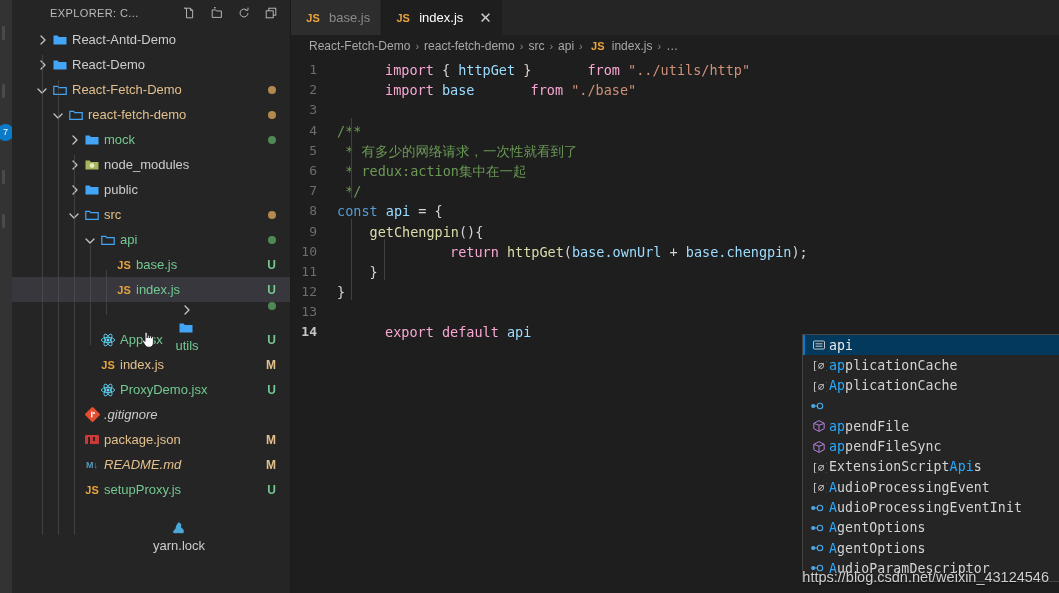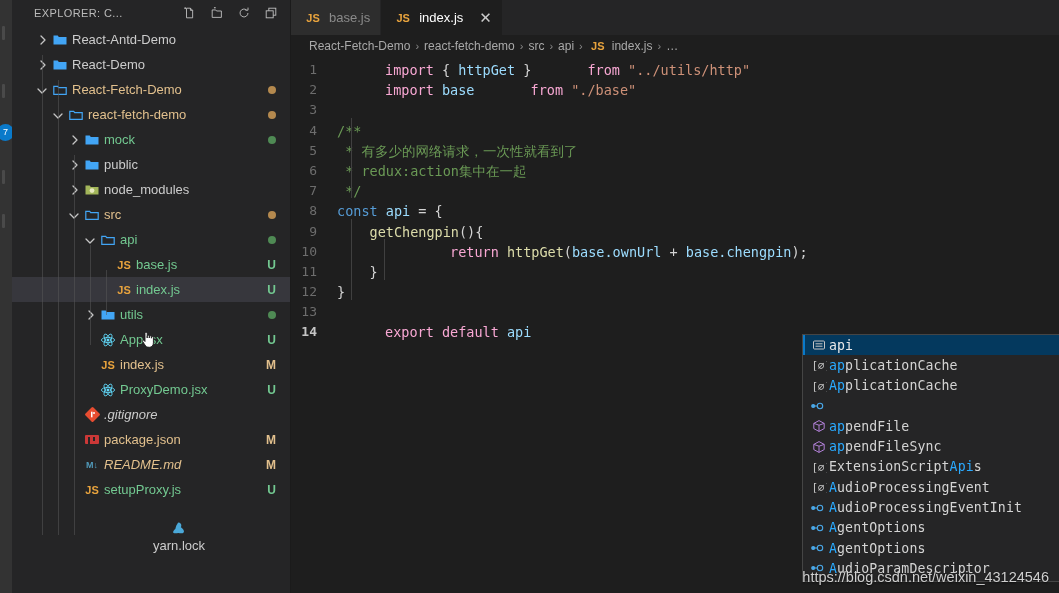--- a/index.html
+++ b/index.html
@@ -30,21 +30,21 @@
   
   .sidebar {
     width: 279px; flex: 0 0 279px; height: 593px;
     background: #252526;
     position: relative;
     border-right: 1px solid #1b1b1b;
   }
   .sb-header {
     height: 25px; display: flex; align-items: center;
     padding: 0 6px 0 22px; color: #bbbbbb;
-    font-size: 11px; letter-spacing: .4px;
+    font-size: 11px; letter-spacing: .4px; margin-left: 16px;
   }
   .sb-title { white-space: nowrap; overflow: hidden; text-transform: uppercase; }
   .sb-actions { margin-left: auto; display: flex; gap: 13px; padding-right: 6px; }
   .sb-actions svg { display: block; }
 
   .tree { position: relative; padding-top: 2px; }
   .row {
     position: relative; height: 25px; display: flex; align-items: center;
     font-size: 13px; color: #cccccc; white-space: nowrap; cursor: pointer;
   }
@@ -254,38 +254,38 @@
           <span class="dot" style="background: rgb(79, 138, 84);"></span>
         </div>
         <div class="row" style="padding-left: 54px;">
           <span class="twisty">
             <svg width="14" height="14" viewBox="0 0 14 14" fill="none" stroke="#c5c5c5" stroke-width="1.3" stroke-linecap="round" stroke-linejoin="round">
               <path d="M6 3 L10 7 L6 11"></path>
             </svg>
           </span>
           <span class="ficon">
             <svg width="16" height="16" viewBox="0 0 16 16">
-              <path d="M1.5 3.6h4.2l1.1 1.3h7.7v7.6H1.5z" fill="#42a5f5"></path>
-            </svg>
-          </span>
-          <span class="label" style="color: rgb(204, 204, 204);">public</span>
-        </div>
-        <div class="row" style="padding-left: 54px;">
-          <span class="twisty">
-            <svg width="14" height="14" viewBox="0 0 14 14" fill="none" stroke="#c5c5c5" stroke-width="1.3" stroke-linecap="round" stroke-linejoin="round">
-              <path d="M6 3 L10 7 L6 11"></path>
-            </svg>
-          </span>
-          <span class="ficon">
-            <svg width="16" height="16" viewBox="0 0 16 16">
               <path d="M1.5 3.6h4.2l1.1 1.3h7.7v7.6H1.5z" fill="#a3b65a"></path>
               <circle cx="8" cy="8.6" r="2.4" fill="#e8e8c0"></circle>
             </svg>
           </span>
           <span class="label" style="color: rgb(204, 204, 204);">node_modules</span>
+        </div>
+        <div class="row" style="padding-left: 54px;">
+          <span class="twisty">
+            <svg width="14" height="14" viewBox="0 0 14 14" fill="none" stroke="#c5c5c5" stroke-width="1.3" stroke-linecap="round" stroke-linejoin="round">
+              <path d="M6 3 L10 7 L6 11"></path>
+            </svg>
+          </span>
+          <span class="ficon">
+            <svg width="16" height="16" viewBox="0 0 16 16">
+              <path d="M1.5 3.6h4.2l1.1 1.3h7.7v7.6H1.5z" fill="#42a5f5"></path>
+            </svg>
+          </span>
+          <span class="label" style="color: rgb(204, 204, 204);">public</span>
         </div>
         <div class="row" style="padding-left: 54px;">
           <span class="twisty">
             <svg width="14" height="14" viewBox="0 0 14 14" fill="none" stroke="#c5c5c5" stroke-width="1.3" stroke-linecap="round" stroke-linejoin="round">
               <path d="M3 6 L7 10 L11 6"></path>
             </svg>
           </span>
           <span class="ficon">
             <svg width="16" height="16" viewBox="0 0 16 16" fill="none" stroke="#42a5f5" stroke-width="1.2">
               <path d="M1.8 4.4h3.9l1 1.2h7.5v6.8H1.8z"></path>
@@ -313,21 +313,21 @@
           <span class="ficon js-chip">JS</span>
           <span class="label" style="color: rgb(115, 201, 145);">base.js</span>
           <span class="badge-char" style="color: rgb(115, 201, 145);">U</span>
         </div>
         <div class="row selected" style="padding-left: 86px;">
           <span class="twisty empty"></span>
           <span class="ficon js-chip">JS</span>
           <span class="label" style="color: rgb(115, 201, 145);">index.js</span>
           <span class="badge-char" style="color: rgb(115, 201, 145);">U</span>
         </div>
-        <div class="row" style="padding-left: 70px;">
+        <div class="row" style="padding-left: 70px; flex-direction: column;">
           <span class="twisty">
             <svg width="14" height="14" viewBox="0 0 14 14" fill="none" stroke="#c5c5c5" stroke-width="1.3" stroke-linecap="round" stroke-linejoin="round">
               <path d="M6 3 L10 7 L6 11"></path>
             </svg>
           </span>
           <span class="ficon">
             <svg width="16" height="16" viewBox="0 0 16 16">
               <path d="M1.5 3.6h4.2l1.1 1.3h7.7v7.6H1.5z" fill="#42a5f5"></path>
             </svg>
           </span>

